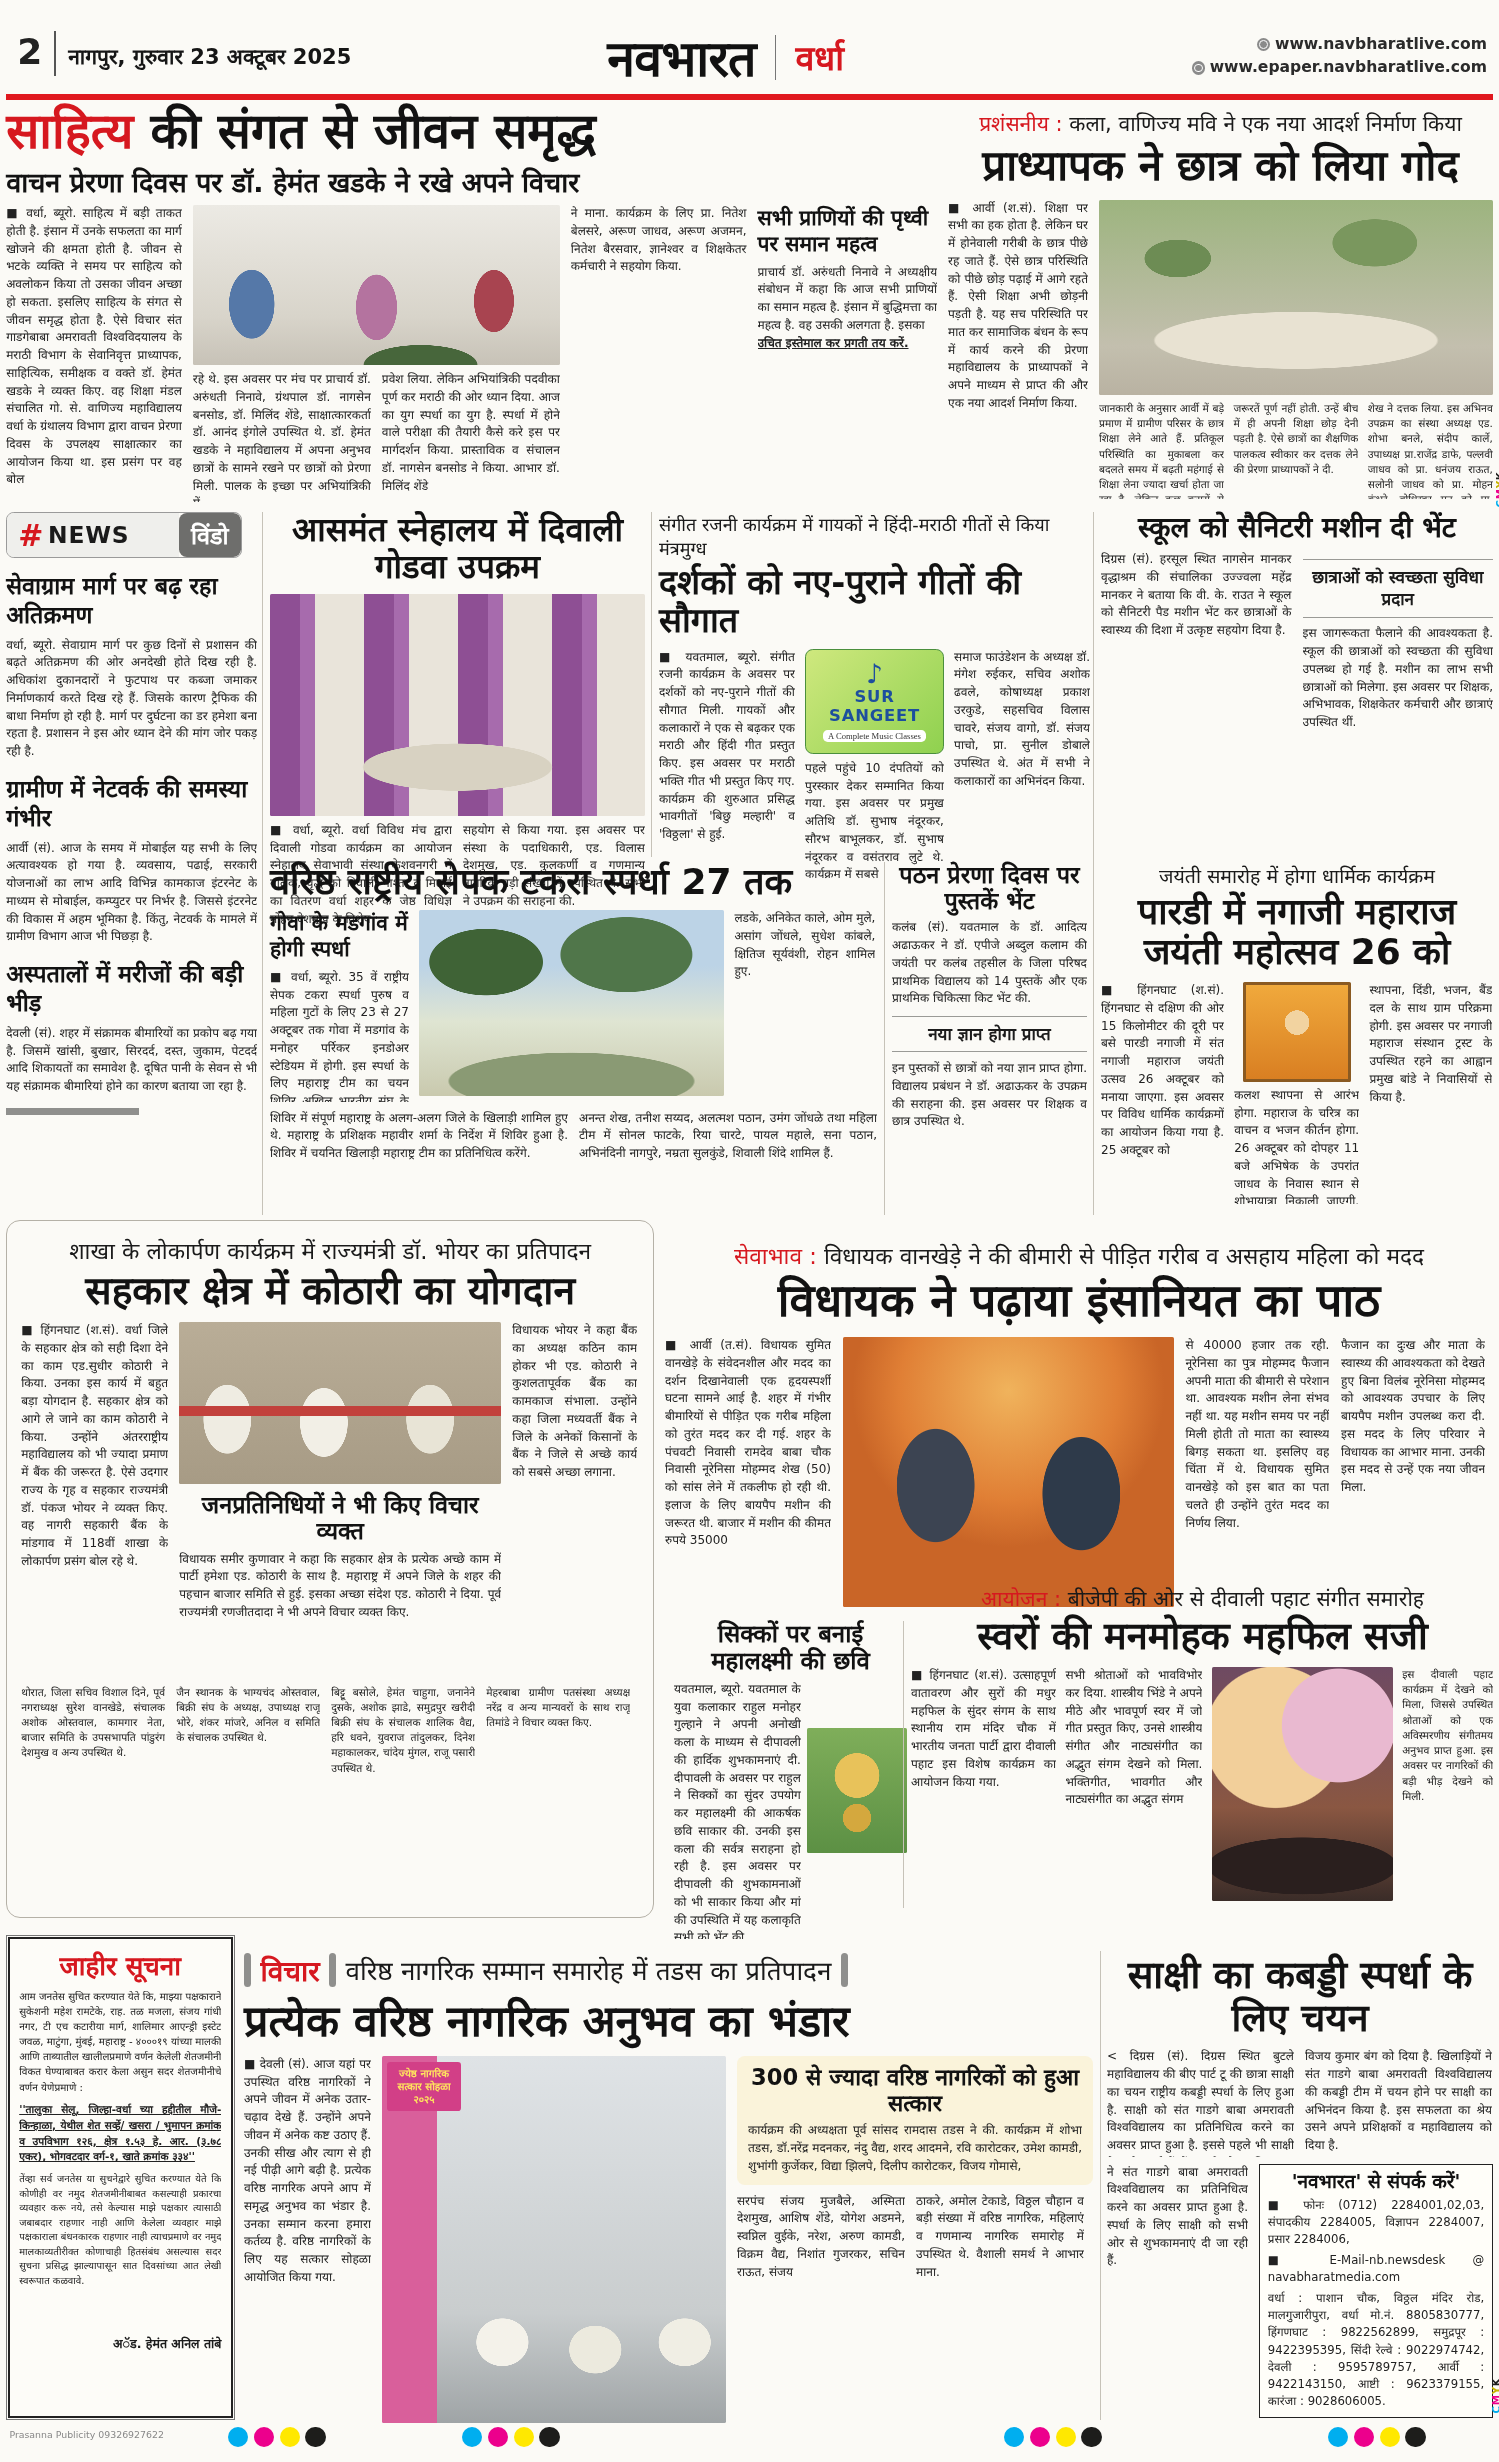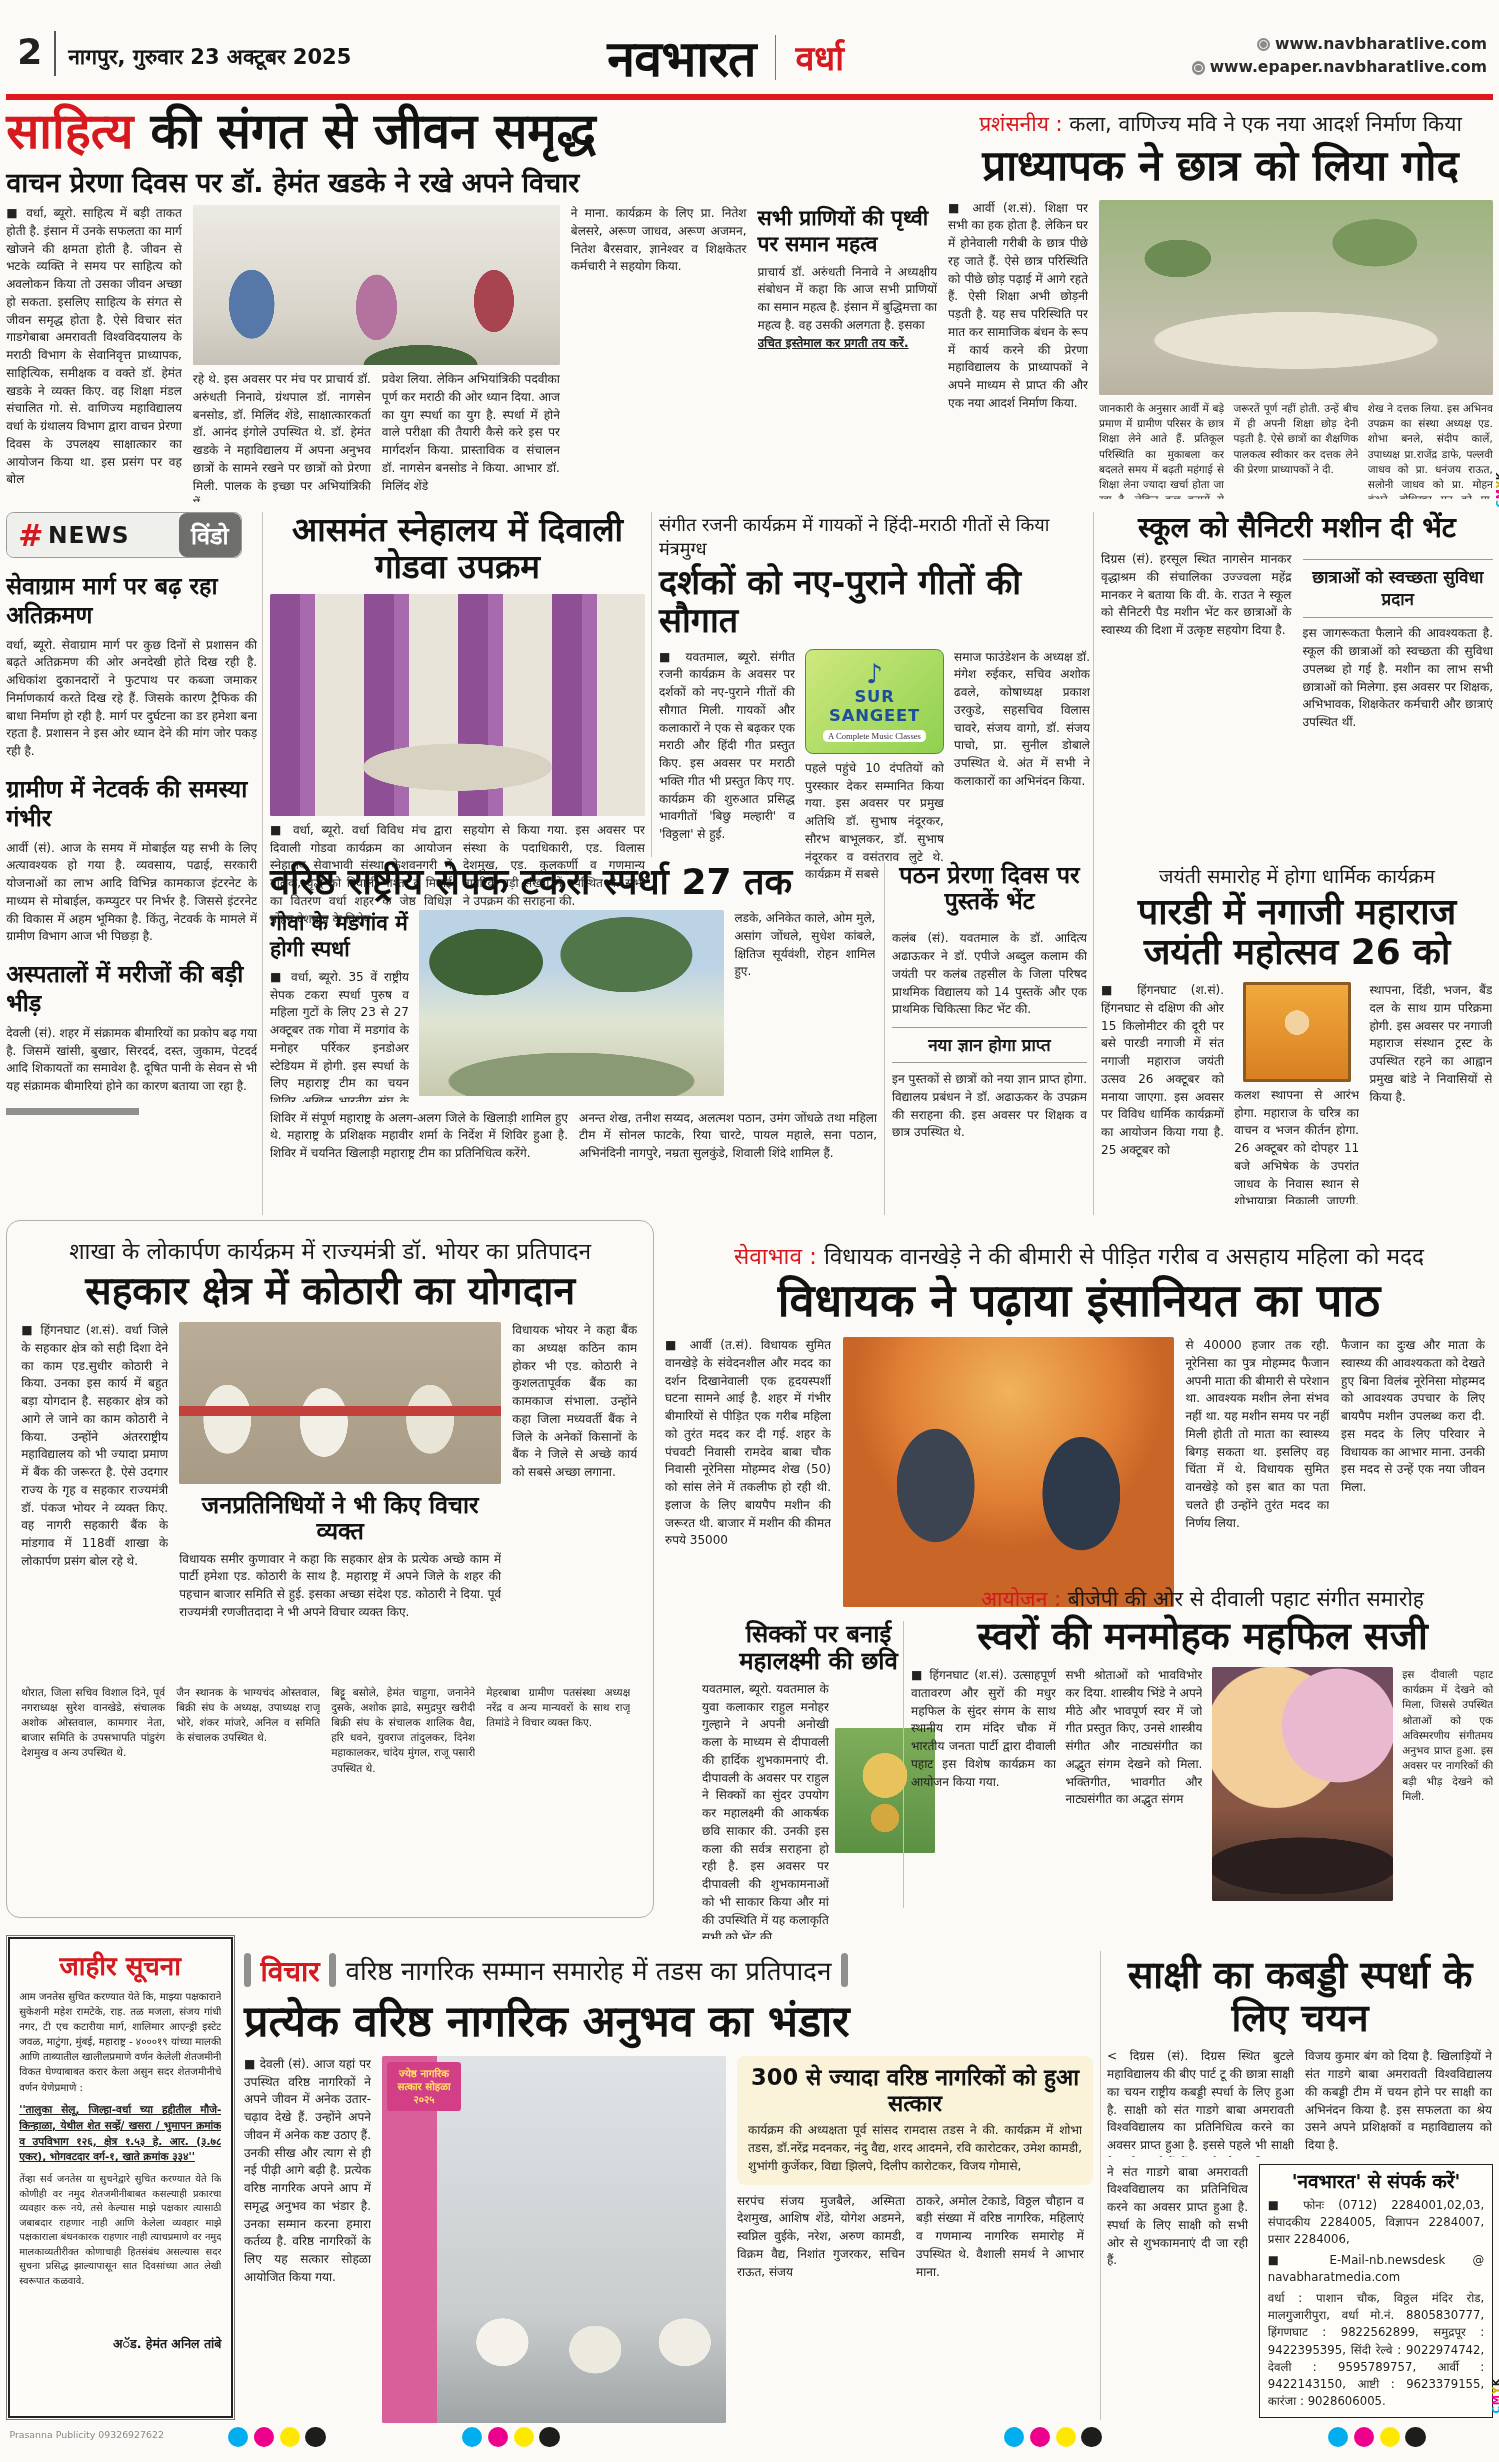--- a/index.html
+++ b/index.html
@@ -183,21 +183,21 @@
     </div>
     <div class="flexrow" style="gap:11px;margin-top:7.8px">
       <p class="bodytext" style="width:298px;height:109px">शिविर में संपूर्ण महाराष्ट्र के अलग-अलग जिले के खिलाड़ी शामिल हुए थे. महाराष्ट्र के प्रशिक्षक महावीर शर्मा के निर्देश में शिविर हुआ है. शिविर में चयनित खिलाड़ी महाराष्ट्र टीम का प्रतिनिधित्व करेंगे.</p>
       <p class="bodytext" style="width:298px;height:109px">अनन्त शेख, तनीश सय्यद, अलत्मश पठान, उमंग जोंधळे तथा महिला टीम में सोनल फाटके, रिया चारटे, पायल महाले, सना पठान, अभिनंदिनी नागपुरे, नम्रता सुलकुंडे, शिवाली शिंदे शामिल हैं.</p>
     </div>
   </section>
   <div class="vd" style="left:884px;top:862px;height:353px"></div>
 
   <section class="abs" style="left:892px;top:862px;width:195px">
     <h2 class="hl center" style="font-size:23.4px">पठन प्रेरणा दिवस पर पुस्तकें भेंट</h2>
-    <p class="bodytext" style="margin-top:16px">कलंब (सं). यवतमाल के डॉ. आदित्य अढाऊकर ने डॉ. एपीजे अब्दुल कलाम की जयंती पर कलंब तहसील के जिला परिषद प्राथमिक विद्यालय को 14 पुस्तकें और एक प्राथमिक चिकित्सा किट भेंट की.</p>
+    <p class="bodytext" style="margin-top:5px">कलंब (सं). यवतमाल के डॉ. आदित्य अढाऊकर ने डॉ. एपीजे अब्दुल कलाम की जयंती पर कलंब तहसील के जिला परिषद प्राथमिक विद्यालय को 14 पुस्तकें और एक प्राथमिक चिकित्सा किट भेंट की.</p>
     <div class="minibox">नया ज्ञान होगा प्राप्त</div>
     <p class="bodytext">इन पुस्तकों से छात्रों को नया ज्ञान प्राप्त होगा. विद्यालय प्रबंधन ने डॉ. अढाऊकर के उपक्रम की सराहना की. इस अवसर पर शिक्षक व छात्र उपस्थित थे.</p>
   </section>
 
   <section class="abs" style="left:1101px;top:862px;width:392px">
     <p class="kicker center" style="font-size:19.5px">जयंती समारोह में होगा धार्मिक कार्यक्रम</p>
     <h2 class="hl center" style="font-size:36px;margin-top:3.1px">पारडी में नगाजी महाराज जयंती महोत्सव 26 को</h2>
     <div class="flexrow" style="gap:10.2px;margin-top:9.4px">
       <p class="bodytext" style="width:123px;height:219px">■ हिंगनघाट (श.सं). हिंगनघाट से दक्षिण की ओर 15 किलोमीटर की दूरी पर बसे पारडी नगाजी में संत नगाजी महाराज जयंती उत्सव 26 अक्टूबर को मनाया जाएगा. इस अवसर पर विविध धार्मिक कार्यक्रमों का आयोजन किया गया है. 25 अक्टूबर को</p>
       <div style="width:125px">
@@ -232,21 +232,21 @@
     <p class="kicker center" style="font-size:22.6px"><span class="red">सेवाभाव :</span> <span>विधायक वानखेड़े ने की बीमारी से पीड़ित गरीब व असहाय महिला को मदद</span></p>
     <h2 class="hl center" style="font-size:45px;margin-top:4.7px">विधायक ने पढ़ाया इंसानियत का पाठ</h2>
     <div class="flexrow" style="gap:11.7px;margin-top:11px">
       <p class="bodytext" style="width:166px;height:270px">■ आर्वी (त.सं). विधायक सुमित वानखेड़े के संवेदनशील और मदद का दर्शन दिखानेवाली एक हृदयस्पर्शी घटना सामने आई है. शहर में गंभीर बीमारियों से पीड़ित एक गरीब महिला को तुरंत मदद कर दी गई. शहर के पंचवटी निवासी रामदेव बाबा चौक निवासी नूरेनिसा मोहम्मद शेख (50) को सांस लेने में तकलीफ हो रही थी. इलाज के लिए बायपैप मशीन की जरूरत थी. बाजार में मशीन की कीमत रुपये 35000</p>
       <div class="ph ph-vidhayak" style="width:331px;height:270px"></div>
       <p class="bodytext" style="width:144px;height:270px">से 40000 हजार तक रही. नूरेनिसा का पुत्र मोहम्मद फैजान अपनी माता की बीमारी से परेशान था. आवश्यक मशीन लेना संभव नहीं था. यह मशीन समय पर नहीं मिली होती तो माता का स्वास्थ्य बिगड़ सकता था. इसलिए वह चिंता में थे. विधायक सुमित वानखेड़े को इस बात का पता चलते ही उन्होंने तुरंत मदद का निर्णय लिया.</p>
       <p class="bodytext" style="width:144px;height:270px">फैजान का दुःख और माता के स्वास्थ्य की आवश्यकता को देखते हुए बिना विलंब नूरेनिसा मोहम्मद को आवश्यक उपचार के लिए बायपैप मशीन उपलब्ध करा दी. इस मदद के लिए परिवार ने विधायक का आभार माना. उनकी इस मदद से उन्हें एक नया जीवन मिला.</p>
     </div>
   </section>
 
-  <section class="abs" style="left:702px;top:1621px;width:233px">
+  <section class="abs" style="left:674px;top:1621px;width:233px">
     <h2 class="hl center" style="font-size:24px">सिक्कों पर बनाई महालक्ष्मी की छवि</h2>
     <div style="margin-top:6.2px;overflow:hidden">
       <div class="ph ph-coins" style="width:100px;height:125px;float:right;margin:47px 0 3.1px 6.2px"></div>
       <p class="bodytext" style="height:258px">यवतमाल, ब्यूरो. यवतमाल के युवा कलाकार राहुल मनोहर गुल्हाने ने अपनी अनोखी कला के माध्यम से दीपावली की हार्दिक शुभकामनाएं दी. दीपावली के अवसर पर राहुल ने सिक्कों का सुंदर उपयोग कर महालक्ष्मी की आकर्षक छवि साकार की. उनकी इस कला की सर्वत्र सराहना हो रही है. इस अवसर पर दीपावली की शुभकामनाओं को भी साकार किया और मां की उपस्थिति में यह कलाकृति सभी को भेंट की.</p>
     </div>
   </section>
   <div class="vd" style="left:903px;top:1621px;height:287px"></div>
 
   <section class="abs" style="left:911px;top:1584px;width:583px">
     <p class="kicker center" style="font-size:21px"><span class="red">आयोजन :</span> <span>बीजेपी की ओर से दीवाली पहाट संगीत समारोह</span></p>

